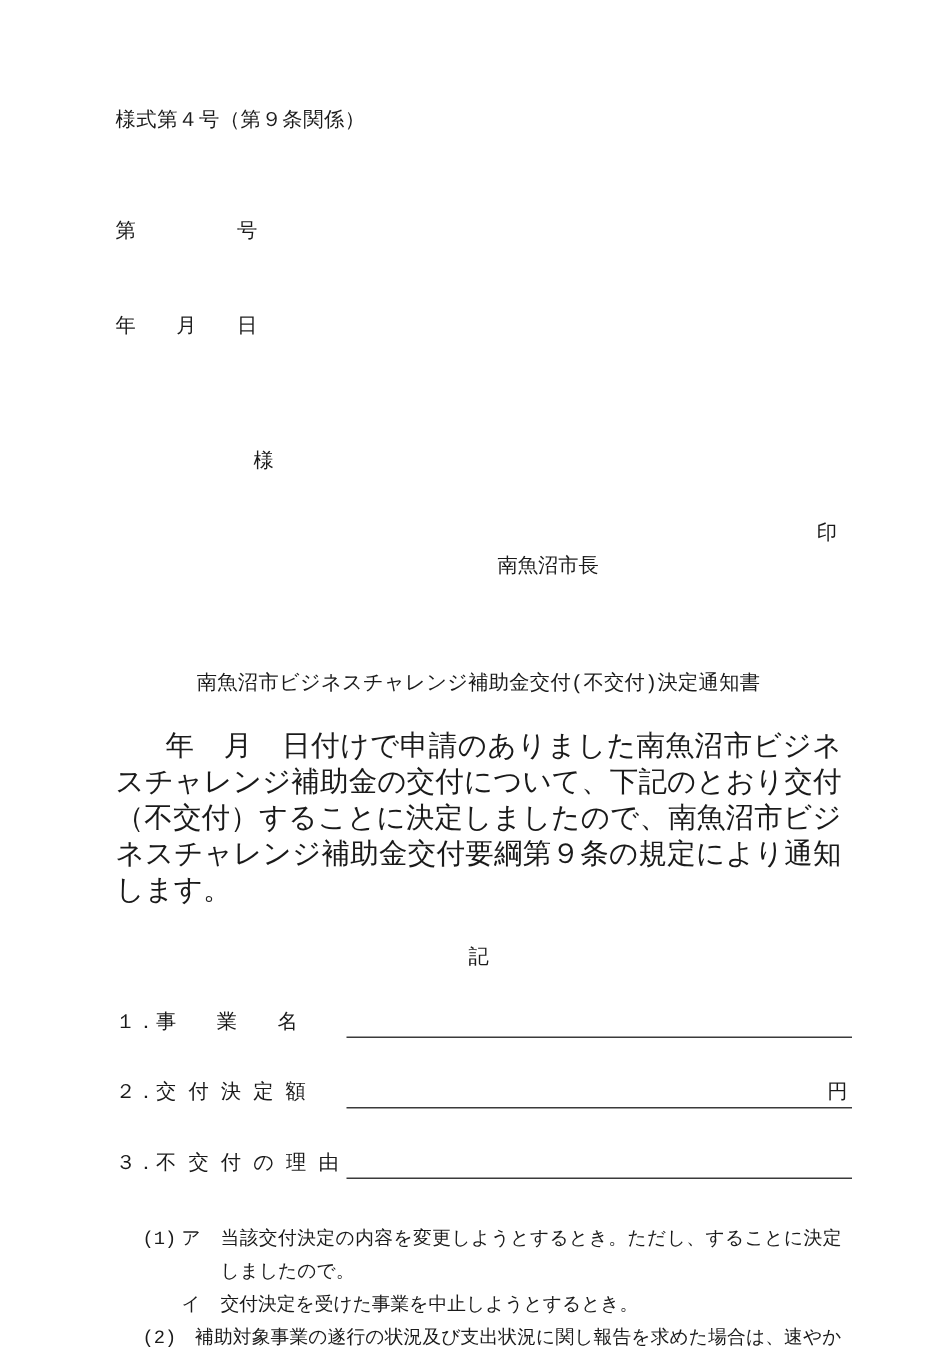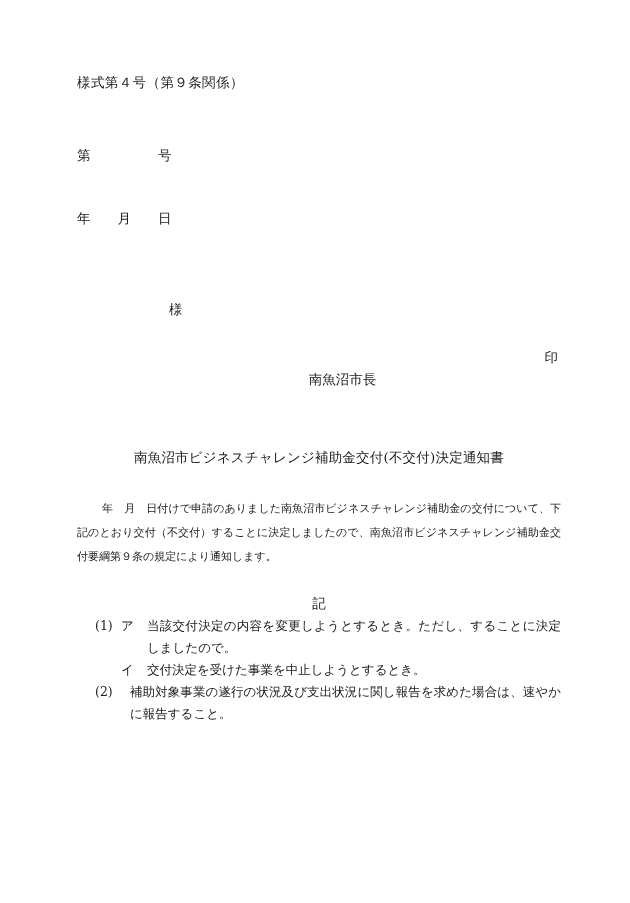--- a/index.html
+++ b/index.html
@@ -12,20 +12,21 @@
     font-family: "DejaVu Serif", "Liberation Serif", serif;
     color: #1a1a1a;
     -webkit-font-smoothing: antialiased;
   }
   .page {
     position: relative;
     width: 630px;
     height: 903px;
     background: #ffffff;
     overflow: hidden;
+    font-family: Liberation Mono, monospace;
   }
   .doc {
     position: absolute;
     left: 77px;
     top: 72px;
     width: 484px;
   }
 
   
   .form-no {
@@ -76,22 +77,22 @@
     margin-top: 12px;
     font-size: 13.5px;
     line-height: 22px;
     text-align: center;
     letter-spacing: 0.2px;
     white-space: pre;
   }
 
   
   .body-para {
-    margin-top: 29px;
-    font-size: 11px;
+    margin-top: 18px;
+    font-size: 19px;
     line-height: 24px;
     text-align: justify;
     text-justify: inter-character;
     text-indent: 14px;
   }
 
   
   .ki {
     margin-top: 23px;
     font-size: 13.5px;
@@ -192,20 +193,39 @@
       <span class="issuer-name">南魚沼市長</span>
       <span class="issuer-seal">印</span>
     </div>
 
     <div class="doc-title">南魚沼市ビジネスチャレンジ補助金交付(不交付)決定通知書</div>
 
     <div class="body-para">　年　月　日付けで申請のありました南魚沼市ビジネスチャレンジ補助金の交付について、下記のとおり交付（不交付）することに決定しましたので、南魚沼市ビジネスチャレンジ補助金交付要綱第９条の規定により通知します。</div>
 
     <div class="ki">記</div>
 
+    <div class="fill-list">
+
+      <div class="fill-row">
+        <span class="fill-label">１．事　　業　　名</span>
+        <span class="fill-rule"></span>
+      </div>
+
+      <div class="fill-row">
+        <span class="fill-label">２．交 付 決 定 額</span>
+        <span class="fill-rule"></span>
+        <span class="fill-unit">円</span>
+      </div>
+
+      <div class="fill-row">
+        <span class="fill-label">３．不 交 付 の 理 由</span>
+        <span class="fill-rule"></span>
+      </div>
+
+    </div>
 
 
     <div class="cond-list">
 
       <div class="cond-item">
         <span class="cond-marker">(1)</span>
       </div>
 
       <div class="sub-list">
         <div class="sub-item">

